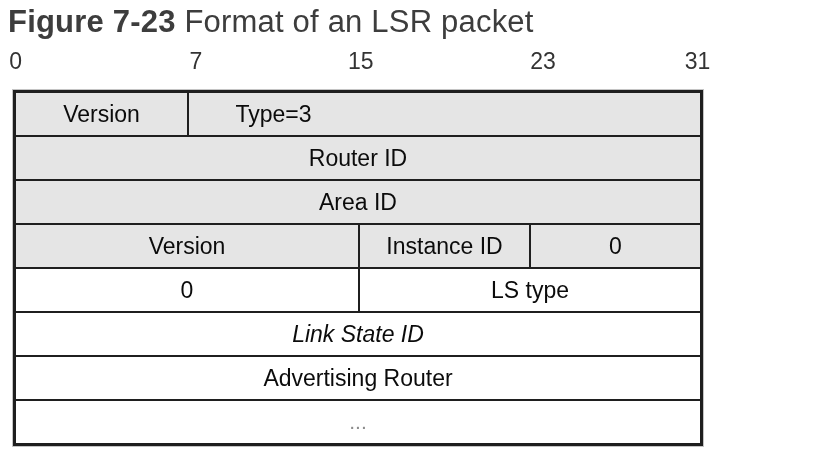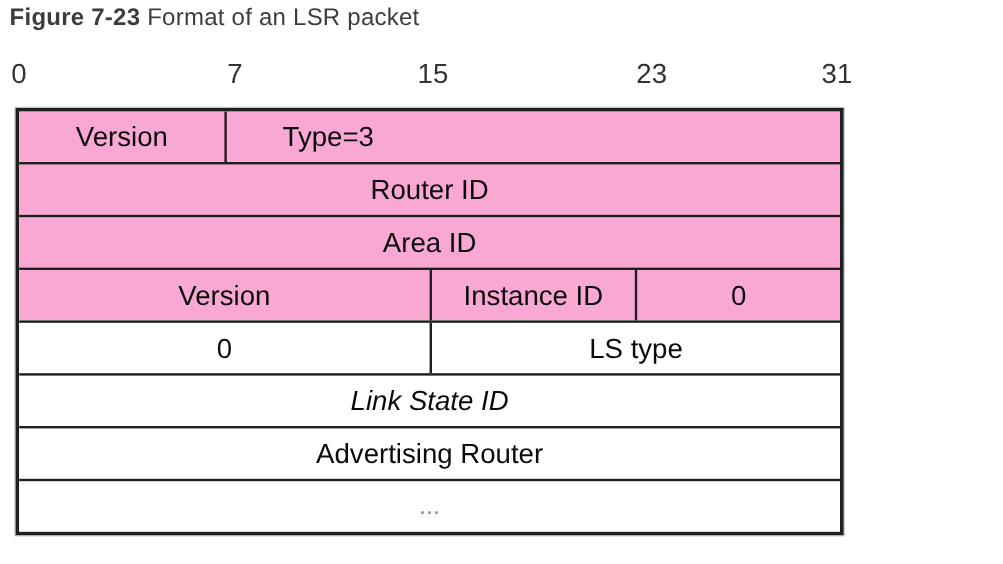--- a/index.html
+++ b/index.html
@@ -8,21 +8,21 @@
     width: 836px;
     height: 470px;
     background: #ffffff;
     font-family: "Liberation Sans", sans-serif;
     overflow: hidden;
   }
   .figure-title {
     position: absolute;
     left: 8px;
     top: 4px;
-    font-size: 20px;
+    font-size: 31px;
     color: #3d3d3d;
     white-space: nowrap;
     letter-spacing: 0.2px;
   }
   .figure-title .bold { font-weight: bold; }
   .bit-ruler {
     position: absolute;
     left: 13px;
     top: 48px;
     width: 690px;
@@ -45,21 +45,21 @@
     background: #ffffff;
     box-shadow: 0 0 0 1px #c4c4c4;
     box-sizing: border-box;
   }
   .prow {
     display: flex;
     height: 42px;
     background: #ffffff;
   }
   .prow + .prow { border-top: 2px solid #1f1f1f; }
-  .prow.filled { background: #f9a8d4; }
+  .prow.filled { background: #e5e5e5; }
   .pcell {
     box-sizing: border-box;
     display: flex;
     align-items: center;
     justify-content: center;
     font-size: 23px;
     color: #0b0b0b;
     overflow: hidden;
     white-space: nowrap;
   }

